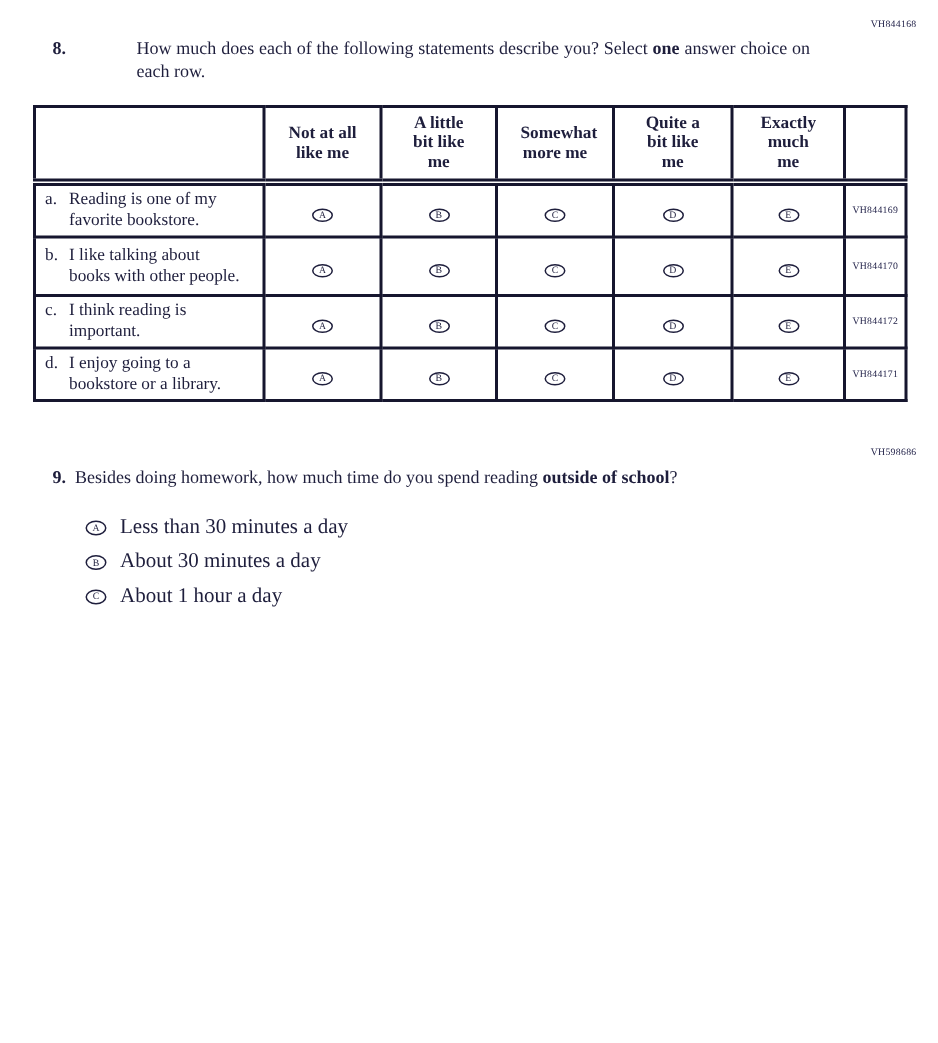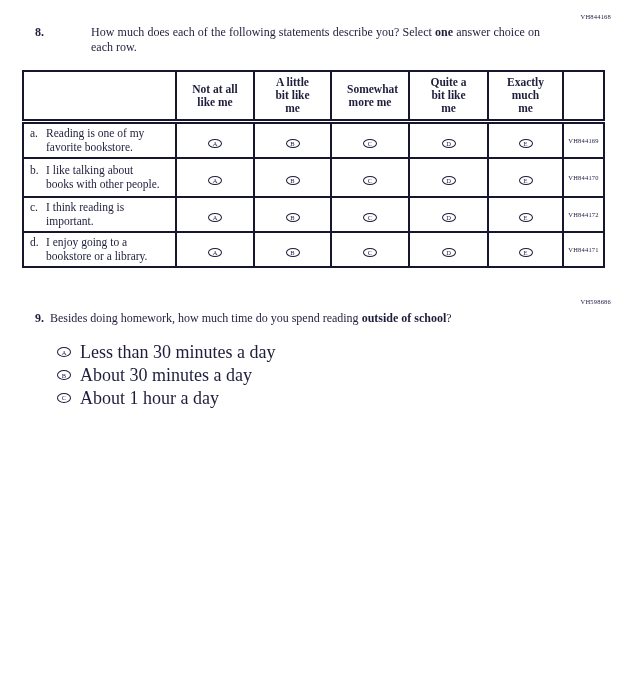--- a/index.html
+++ b/index.html
@@ -107,21 +107,21 @@
     display:flex;
     align-items:center;
     height:22.8px;
   }
   .q9-option .oval{
     width:14px;height:10px;
     flex:0 0 14px;
   }
   .q9-option .opt-text{
     margin-left:9px;
-    font-size:18px;
+    font-size:14px;
     line-height:14px;
   }
 </style>
 </head>
 <body>
 
 <div id="page">
 
   <div id="q8-code" class="code">VH844168</div>
 

